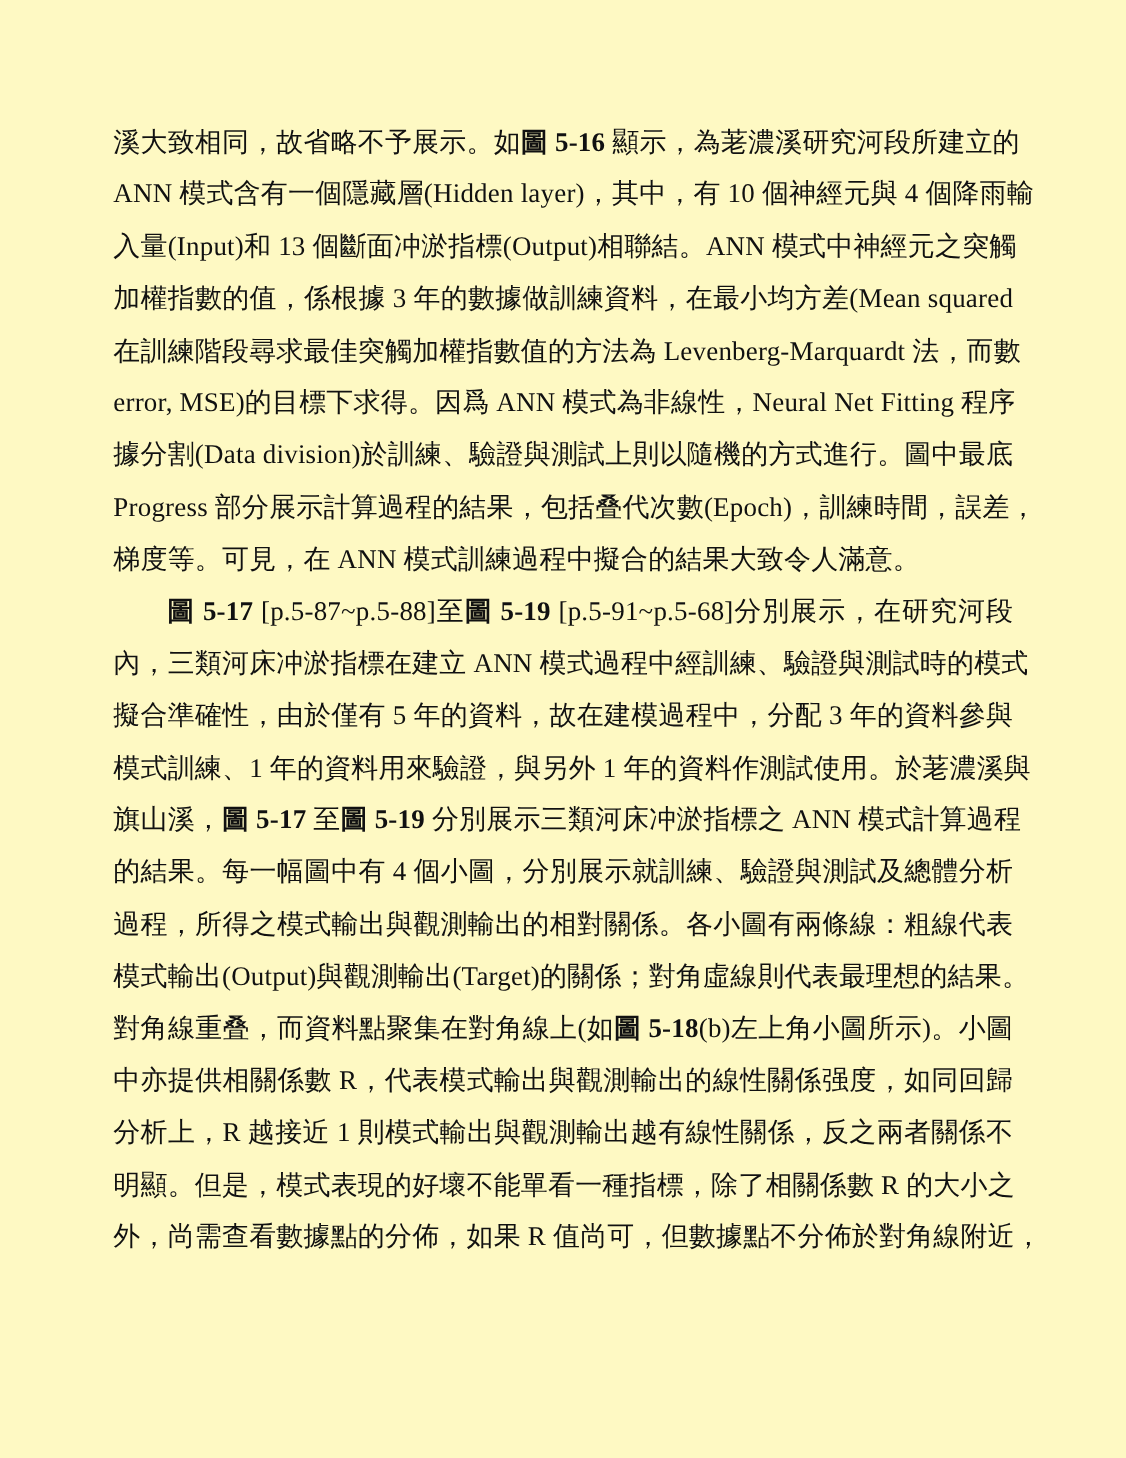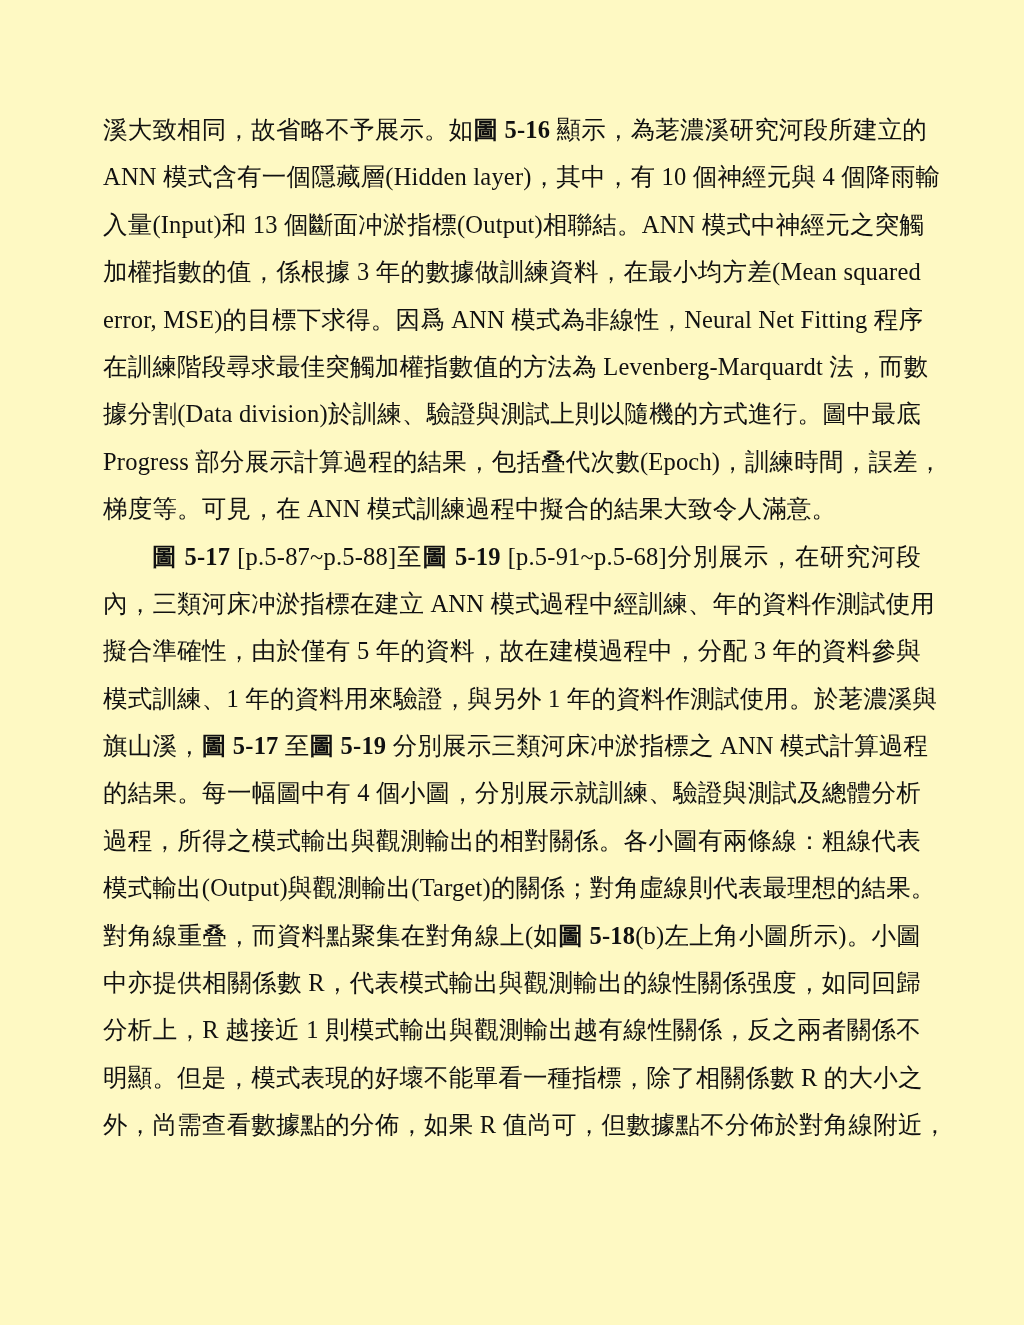--- a/index.html
+++ b/index.html
@@ -61,27 +61,27 @@
 </style>
 </head>
 <body>
 
 <div class="page">
   <div class="text-block" id="body-text">
       <div class="line"><span>溪大致相同，故省略不予展示。如</span><span class="seg-bold">圖 5-16</span><span> 顯示，為荖濃溪研究河段所建立的</span></div>
       <div class="line"><span>ANN 模式含有一個隱藏層(Hidden layer)，其中，有 10 個神經元與 4 個降雨輸</span></div>
       <div class="line"><span>入量(Input)和 13 個斷面冲淤指標(Output)相聯結。ANN 模式中神經元之突觸</span></div>
       <div class="line"><span>加權指數的值，係根據 3 年的數據做訓練資料，在最小均方差(Mean squared</span></div>
+      <div class="line"><span>在訓練階段尋求最佳突觸加權指數值的方法為 Levenberg-Marquardt 法，而數</span></div>
       <div class="line"><span>error, MSE)的目標下求得。因爲 ANN 模式為非線性，Neural Net Fitting 程序</span></div>
-      <div class="line"><span>在訓練階段尋求最佳突觸加權指數值的方法為 Levenberg-Marquardt 法，而數</span></div>
       <div class="line"><span>據分割(Data division)於訓練、驗證與測試上則以隨機的方式進行。圖中最底</span></div>
       <div class="line"><span>Progress 部分展示計算過程的結果，包括叠代次數(Epoch)，訓練時間，誤差，</span></div>
       <div class="line flush"><span>梯度等。可見，在 ANN 模式訓練過程中擬合的結果大致令人滿意。</span></div>
       <div class="line indent"><span class="seg-bold">圖 5-17</span><span> [p.5-87~p.5-88]至</span><span class="seg-bold">圖 5-19</span><span> [p.5-91~p.5-68]分別展示，在研究河段</span></div>
-      <div class="line"><span>內，三類河床冲淤指標在建立 ANN 模式過程中經訓練、年的資料作測試使用</span></div>
+      <div class="line"><span>內，三類河床冲淤指標在建立 ANN 模式過程中經訓練、驗證與測試時的模式</span></div>
       <div class="line"><span>擬合準確性，由於僅有 5 年的資料，故在建模過程中，分配 3 年的資料參與</span></div>
       <div class="line"><span>模式訓練、1 年的資料用來驗證，與另外 1 年的資料作測試使用。於荖濃溪與</span></div>
       <div class="line"><span>旗山溪，</span><span class="seg-bold">圖 5-17</span><span> 至</span><span class="seg-bold">圖 5-19</span><span> 分別展示三類河床冲淤指標之 ANN 模式計算過程</span></div>
       <div class="line"><span>的結果。每一幅圖中有 4 個小圖，分別展示就訓練、驗證與測試及總體分析</span></div>
       <div class="line"><span>過程，所得之模式輸出與觀測輸出的相對關係。各小圖有兩條線：粗線代表</span></div>
       <div class="line"><span>模式輸出(Output)與觀測輸出(Target)的關係；對角虛線則代表最理想的結果。</span></div>
       <div class="line"><span>對角線重叠，而資料點聚集在對角線上(如</span><span class="seg-bold">圖 5-18</span><span>(b)左上角小圖所示)。小圖</span></div>
       <div class="line"><span>中亦提供相關係數 R，代表模式輸出與觀測輸出的線性關係强度，如同回歸</span></div>
       <div class="line"><span>分析上，R 越接近 1 則模式輸出與觀測輸出越有線性關係，反之兩者關係不</span></div>
       <div class="line"><span>明顯。但是，模式表現的好壞不能單看一種指標，除了相關係數 R 的大小之</span></div>

